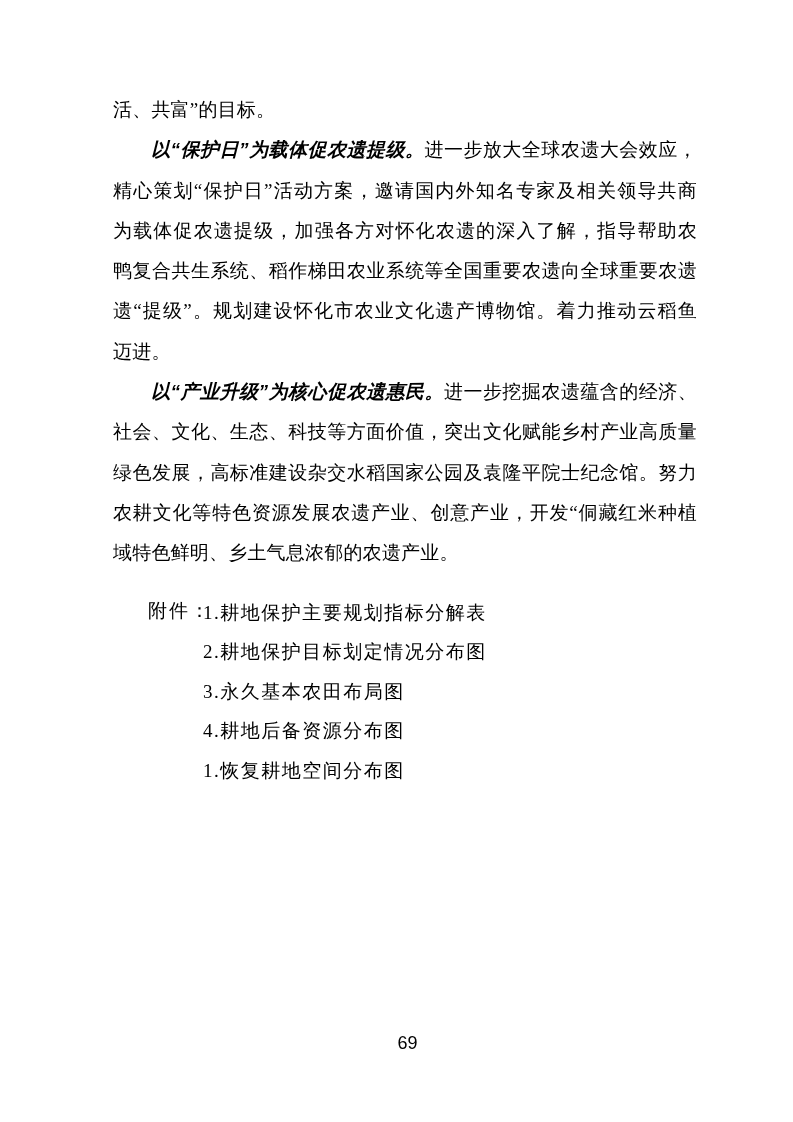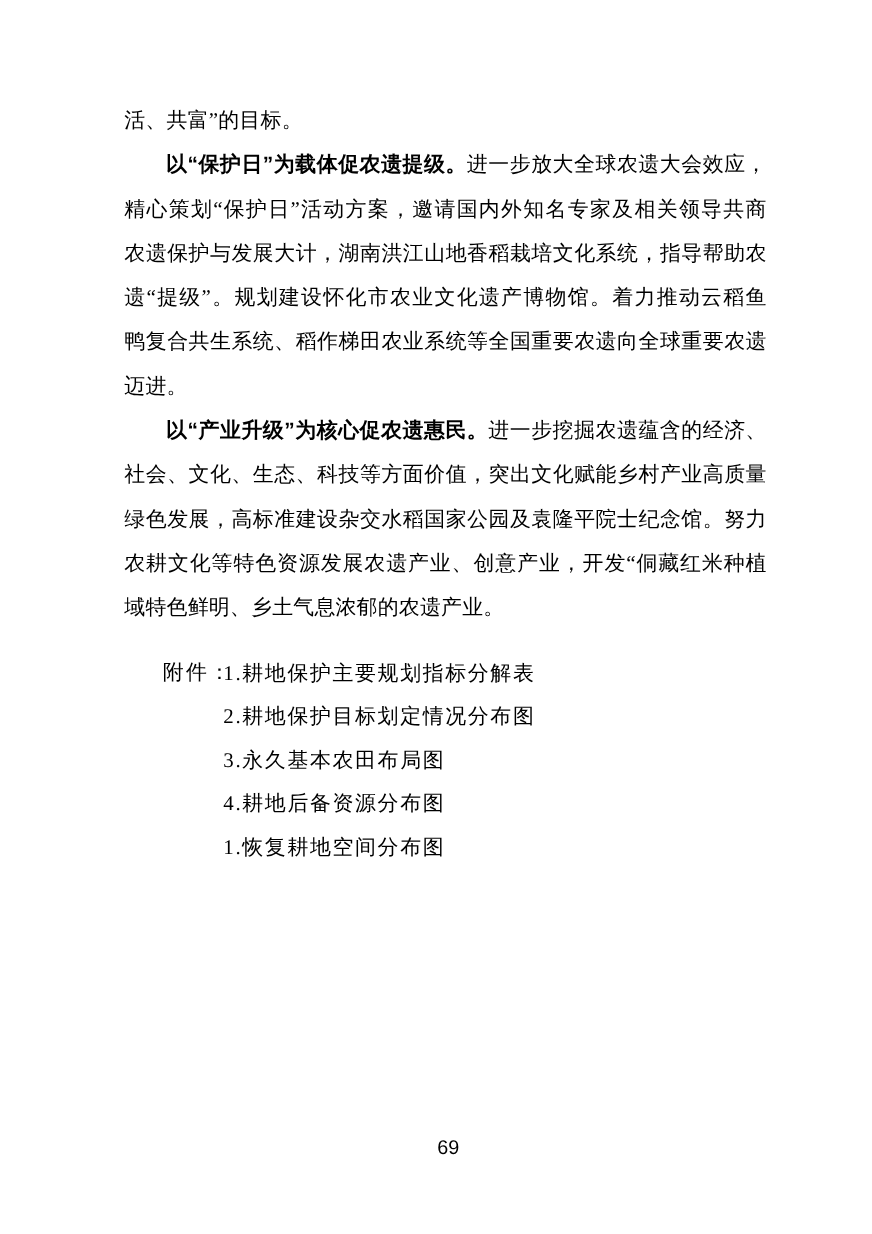--- a/index.html
+++ b/index.html
@@ -26,20 +26,21 @@
   .fill{
     white-space:normal;
     text-align:justify;
     text-align-last:justify;
     text-justify:inter-character;
   }
   .indent{ text-indent:38px; }
   .b{
     font-weight:700;
     font-family:"Liberation Sans","DejaVu Sans",sans-serif;
+    font-style:italic;
   }
   .attachment{
     position:relative;
     margin-top:19px;
     padding-left:90px;
   }
   .att-label{
     position:absolute;
     left:35px; top:0;
     font-size:19px;
@@ -64,23 +65,23 @@
 </head>
 <body>
 
 <div class="page">
   <div class="content">
 
     <div class="line"><span>活、共富”的目标。</span></div>
 
     <div class="line fill indent"><span class="b">以“保护日”为载体促农遗提级。</span><span>进一步放大全球农遗大会效应，</span></div>
     <div class="line fill"><span>精心策划“保护日”活动方案，邀请国内外知名专家及相关领导共商</span></div>
-    <div class="line fill"><span>农遗保护与发展大计，湖南洪江山地香稻栽培文化系统，指导帮助农</span></div>
+    <div class="line fill"><span>为载体促农遗提级，加强各方对怀化农遗的深入了解，指导帮助农</span></div>
+    <div class="line fill"><span>鸭复合共生系统、稻作梯田农业系统等全国重要农遗向全球重要农遗</span></div>
     <div class="line fill"><span>遗“提级”。规划建设怀化市农业文化遗产博物馆。着力推动云稻鱼</span></div>
-    <div class="line fill"><span>鸭复合共生系统、稻作梯田农业系统等全国重要农遗向全球重要农遗</span></div>
     <div class="line"><span>迈进。</span></div>
 
     <div class="line fill indent"><span class="b">以“产业升级”为核心促农遗惠民。</span><span>进一步挖掘农遗蕴含的经济、</span></div>
     <div class="line fill"><span>社会、文化、生态、科技等方面价值，突出文化赋能乡村产业高质量</span></div>
     <div class="line fill"><span>绿色发展，高标准建设杂交水稻国家公园及袁隆平院士纪念馆。努力</span></div>
     <div class="line fill"><span>农耕文化等特色资源发展农遗产业、创意产业，开发“侗藏红米种植</span></div>
     <div class="line"><span>域特色鲜明、乡土气息浓郁的农遗产业。</span></div>
 
     <div class="attachment">
       <span class="att-label">附件：</span>

